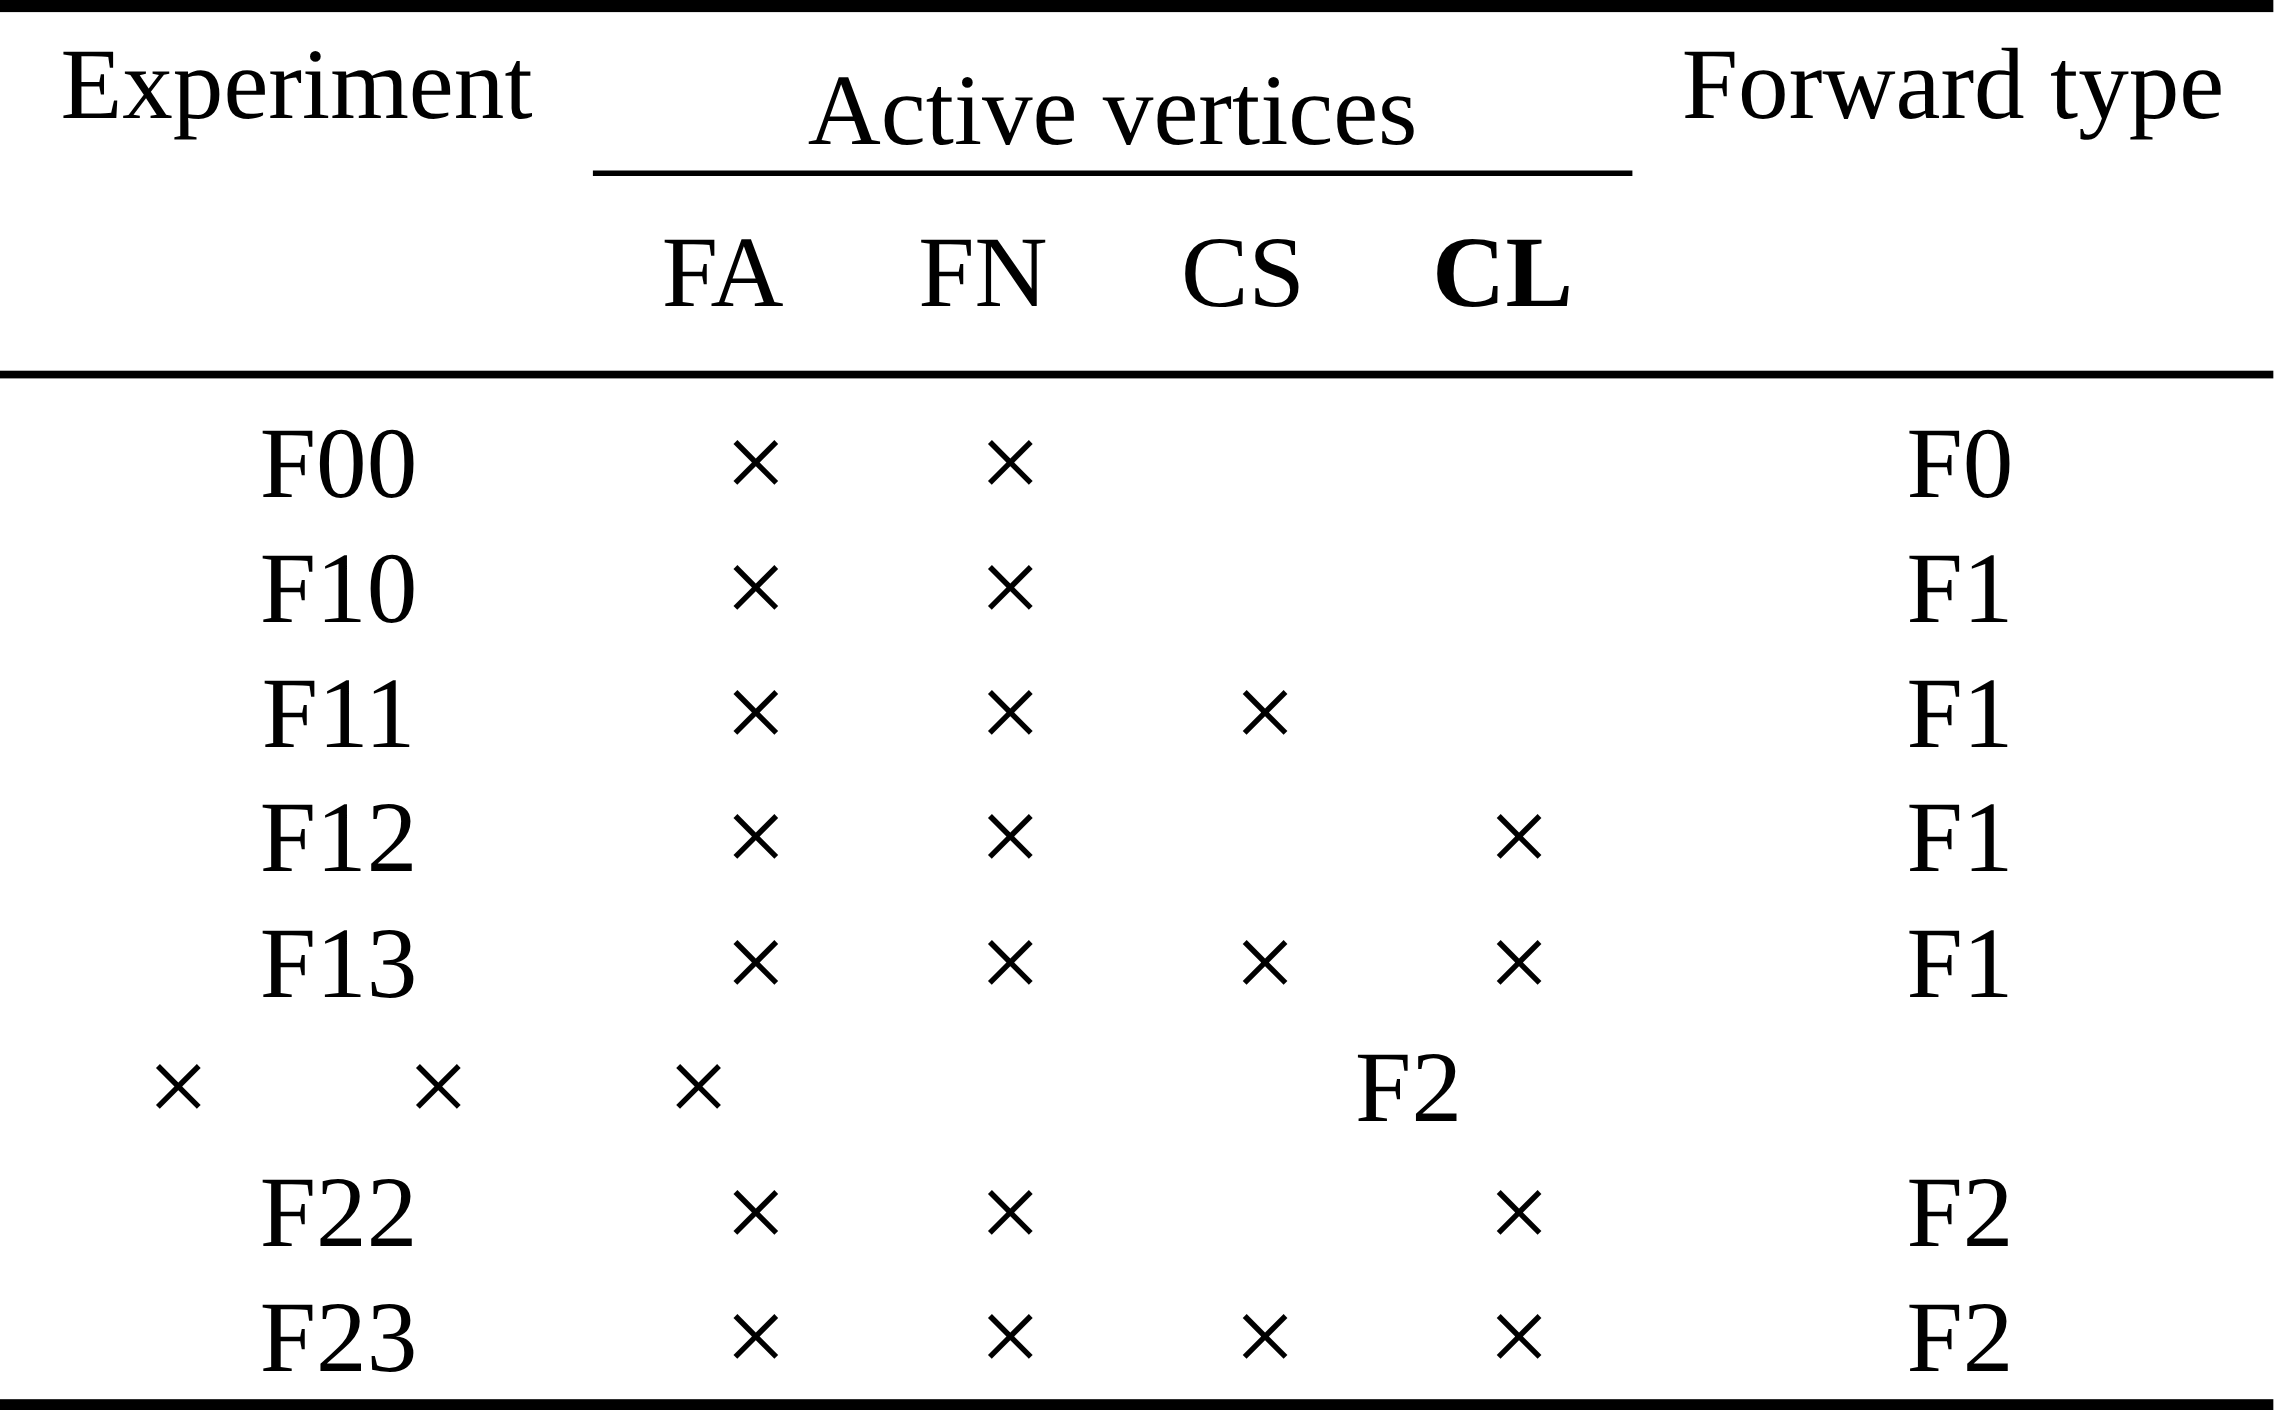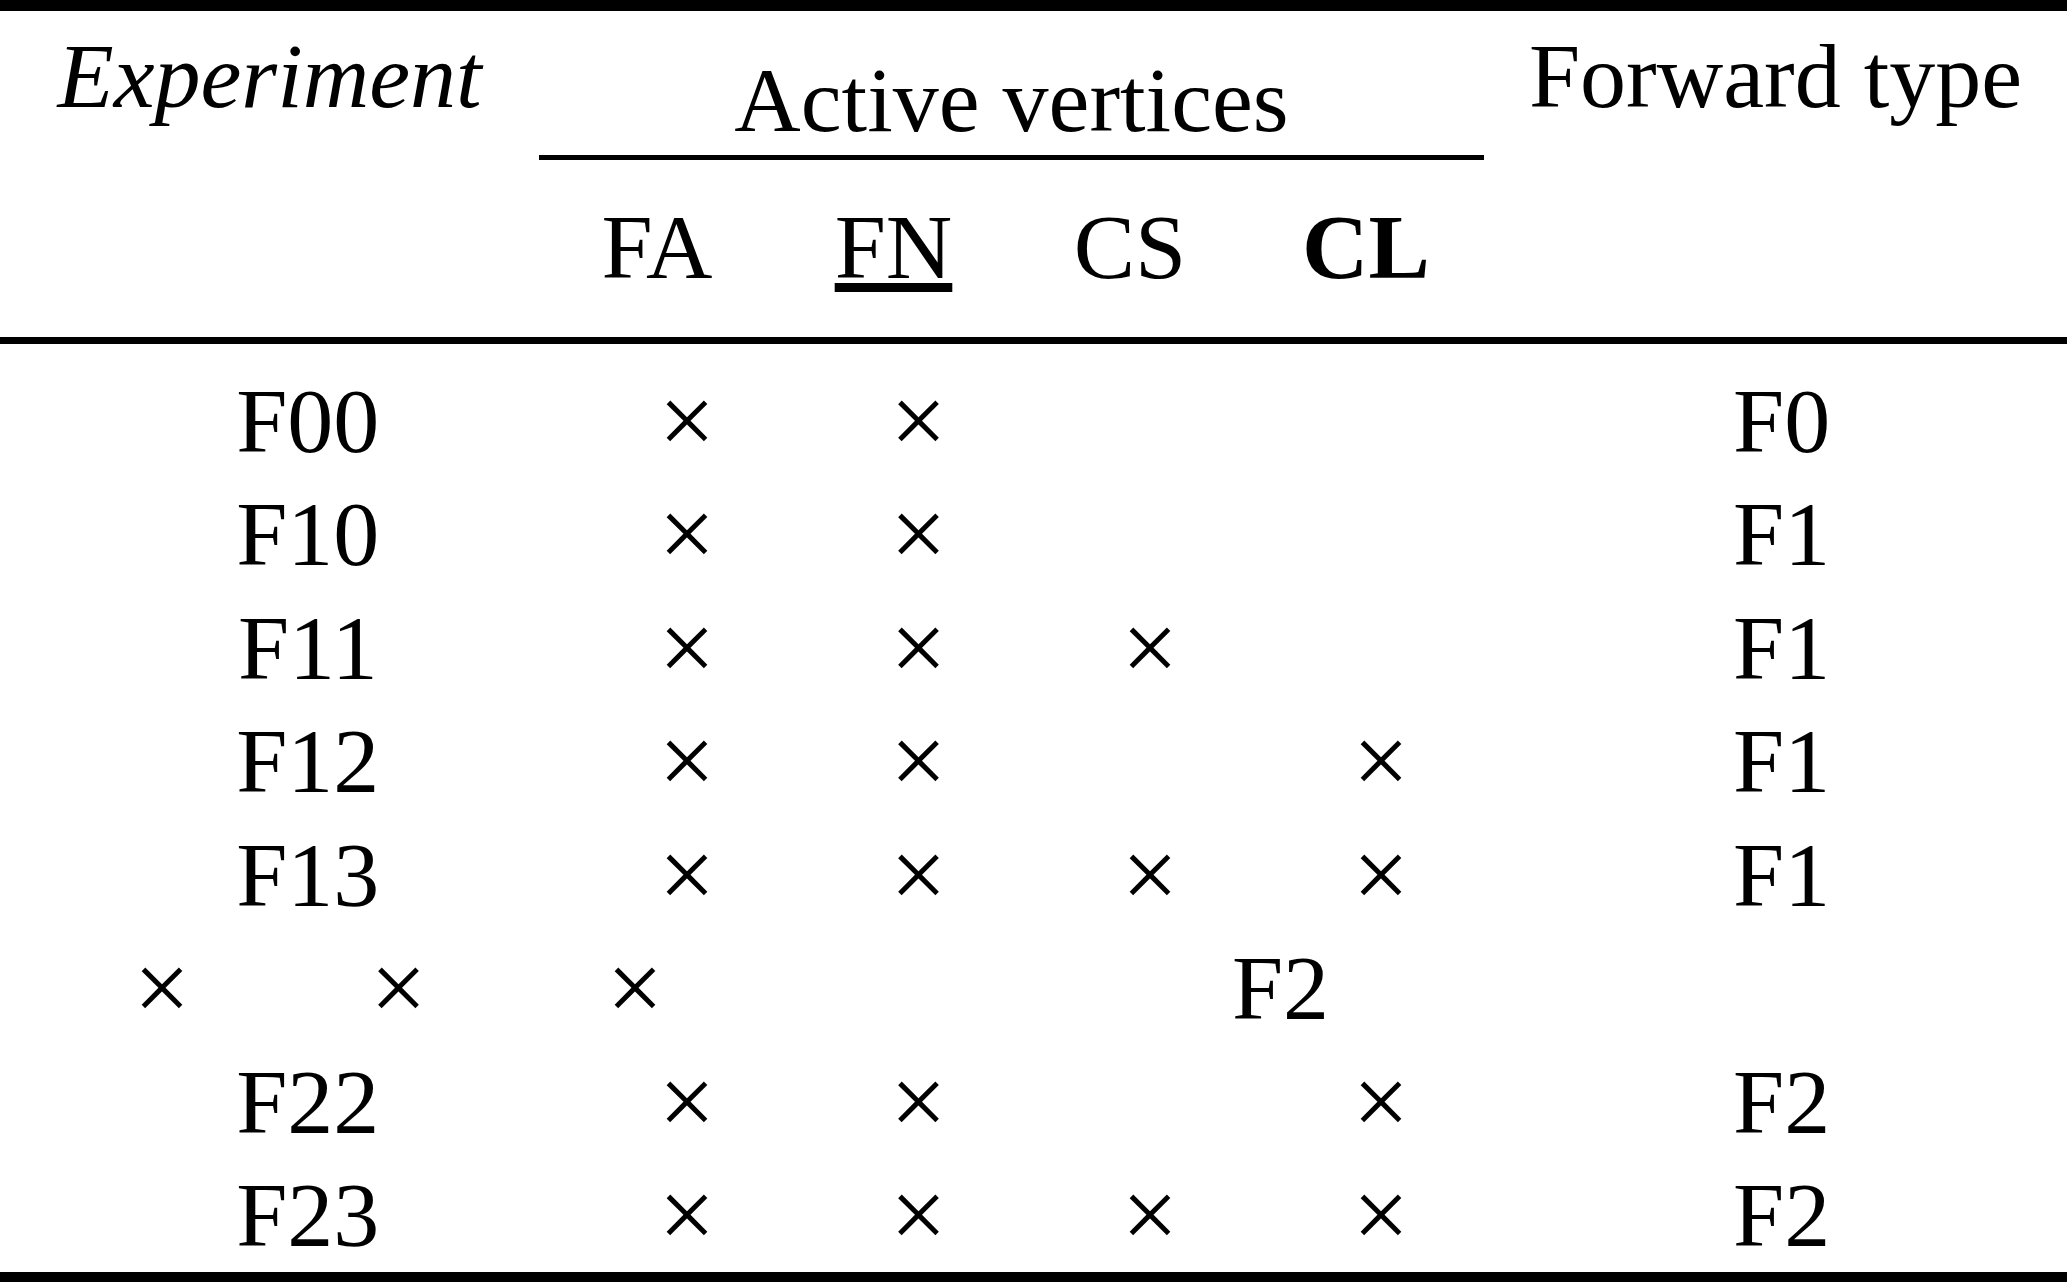--- a/index.html
+++ b/index.html
@@ -29,23 +29,23 @@
     position: absolute;
     height: 100px;
     line-height: 100px;
     text-align: center;
     font-size: 92px;
     white-space: nowrap;
   }
   .hrow1 { top: 26px; }
   .hrow2 { top: 197px; }
 
-  .col-exp { left: 0;      width: 539px; font-style: italic; }
+  .col-exp { left: 0;      width: 539px; }
   .col-fa  { left: 539px;  width: 236px; }
-  .col-fn  { left: 775px;  width: 237px; text-decoration: underline; }
+  .col-fn  { left: 775px;  width: 237px; }
   .col-cs  { left: 1012px; width: 236px; }
   .col-cl  { left: 1248px; width: 236px; font-weight: bold; }
   .col-fwd { left: 1484px; width: 583px; }
   .col-av  { left: 539px;  width: 945px; margin-top: 24px; }
 
   .rows {
     position: absolute;
     top: 364px;
     left: 0;
     width: 2067px;

